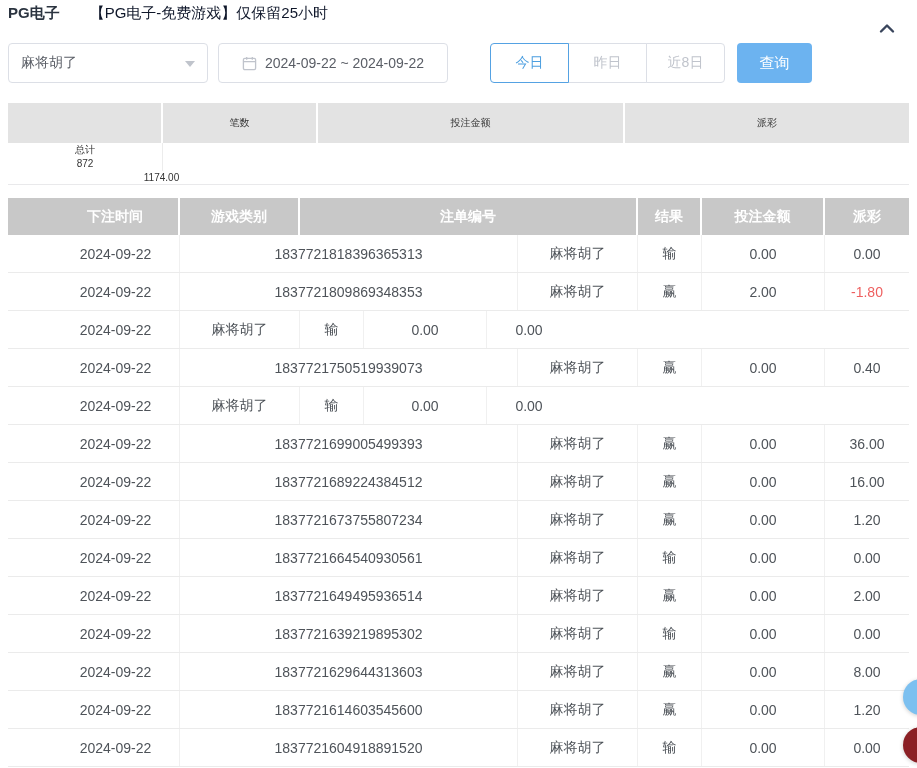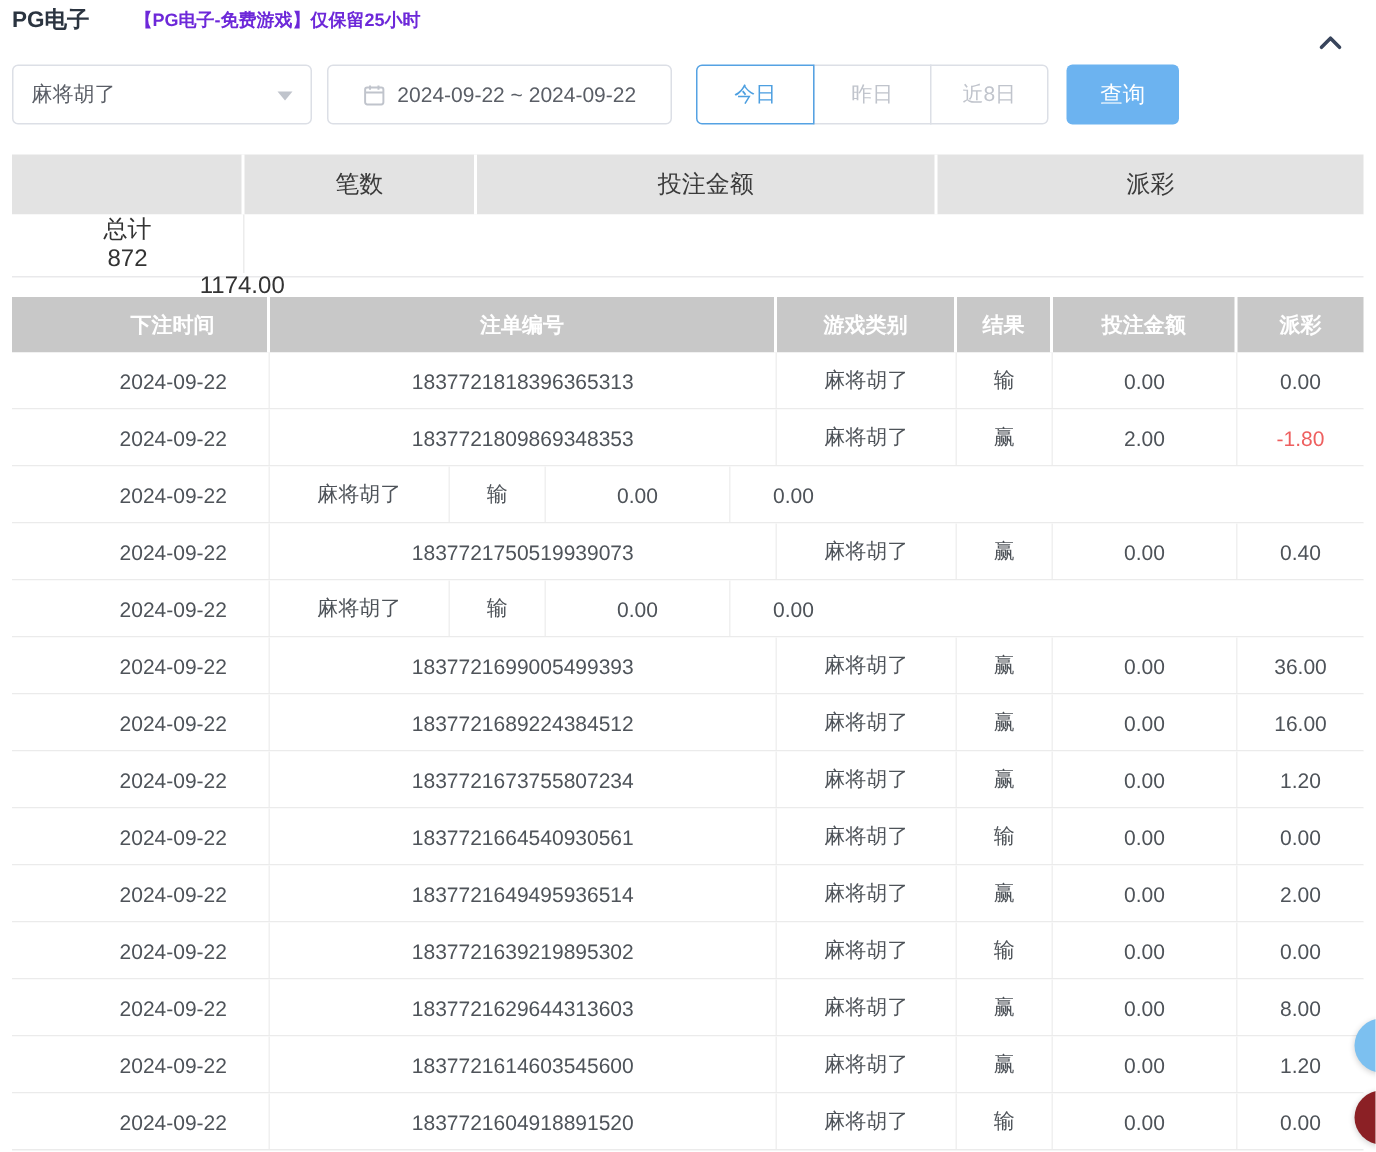--- a/index.html
+++ b/index.html
@@ -6,21 +6,21 @@
   html,body { width:917px; height:768px; }
   body {
     font-family:"Liberation Sans","DejaVu Sans",sans-serif;
     background:#ffffff; color:#333; overflow:hidden; position:relative;
   }
   
   .panel-header {
     display:flex; align-items:center; padding:4px 8px 0 8px; position:relative;
   }
   .panel-title { font-size:15px; font-weight:bold; color:#2b3440; }
-  .panel-notice { font-size:12px; font-weight:bold; color:#6d28d9; margin-left:30px; }
+  .panel-notice { font-size:15px; font-weight:normal; color:#0f172a; margin-left:30px; }
   .collapse-btn {
     position:absolute; right:18px; top:16px; width:24px; height:24px;
     display:flex; align-items:center; justify-content:center; cursor:pointer;
   }
   
   .filter-bar { display:flex; align-items:center; margin:20px 0 0 8px; height:40px; }
   .select-box {
     width:200px; height:40px; border:1px solid #dcdfe6; border-radius:4px;
     display:flex; align-items:center; padding:0 12px; font-size:14px; color:#5a5e66;
     position:relative; cursor:pointer; background:#fff;
@@ -29,36 +29,36 @@
     position:absolute; right:12px; top:17px; width:0; height:0;
     border-left:5px solid transparent; border-right:5px solid transparent;
     border-top:6px solid #c0c4cc;
   }
   .date-box {
     width:230px; height:40px; border:1px solid #dcdfe6; border-radius:4px;
     display:flex; align-items:center; padding:0 10px; font-size:14px; color:#5a5e66;
     margin-left:10px; background:#fff; cursor:pointer;justify-content:center;
   }
   .date-box .cal { margin-right:8px; display:flex; }
-  .quick-group { display:flex; margin-left:0;padding-left:16px; }
+  .quick-group { display:flex; margin-left:26px;padding-left:16px; }
   .quick-btn {
     height:40px; width:79px; background:#fff; border:1px solid #dcdfe6;
     font-size:14px; color:#c0c4cc; cursor:pointer;
     display:flex; align-items:center; justify-content:center;
     margin-left:-1px; font-family:inherit;
   }
   .quick-btn:first-child { border-radius:4px 0 0 4px; margin-left:0; }
   .quick-btn:last-child { border-radius:0 4px 4px 0; }
   .quick-btn.active { border-color:#55a2e3; color:#4d9fe0; position:relative; z-index:2; }
   .query-btn {
     height:40px; width:75px; margin-left:12px; background:#6cb3f0; border:none;
     border-radius:4px; color:#fff; font-size:15px; cursor:pointer; font-family:inherit;
   }
   
-  .summary-table { margin:20px 8px 0 8px; width:901px; font-size:16px; }
+  .summary-table { margin:20px 8px 0 8px; width:901px; font-size:10px; }
   .summary-head { display:flex; background:#e3e3e3; height:40px; }
   .summary-head .cell {
     display:flex; align-items:center; justify-content:center;
     color:#3a3a3a; border-right:2px solid #fff; height:100%;
   }
   .summary-head .cell:last-child { border-right:none; }
   .summary-body { display:flex; height:42px; border-bottom:1px solid #e9e9eb; background:#fff;flex-direction:column; }
   .summary-body .cell {
     display:flex; align-items:center; justify-content:center;
     color:#333; border-right:1px solid #ececec; height:100%;
@@ -142,22 +142,22 @@
   <div class="summary-body">
     <div class="cell sc0">总计</div>
     <div class="cell sc1">872</div>
     <div class="cell sc2">1174.00</div>
   </div>
 </div>
 
 <div class="bet-table">
   <div class="bet-head">
     <div class="cell bc0">下注时间</div>
+    <div class="cell bc2">游戏类别</div>
     <div class="cell bc1">注单编号</div>
-    <div class="cell bc2">游戏类别</div>
     <div class="cell bc3">结果</div>
     <div class="cell bc4">投注金额</div>
     <div class="cell bc5">派彩</div>
   </div>
   <div>
   <div class="bet-row">
     <div class="cell bc0">2024-09-22</div>
     <div class="cell bc1">1837721818396365313</div>
     <div class="cell bc2">麻将胡了</div>
     <div class="cell bc3">输</div>

